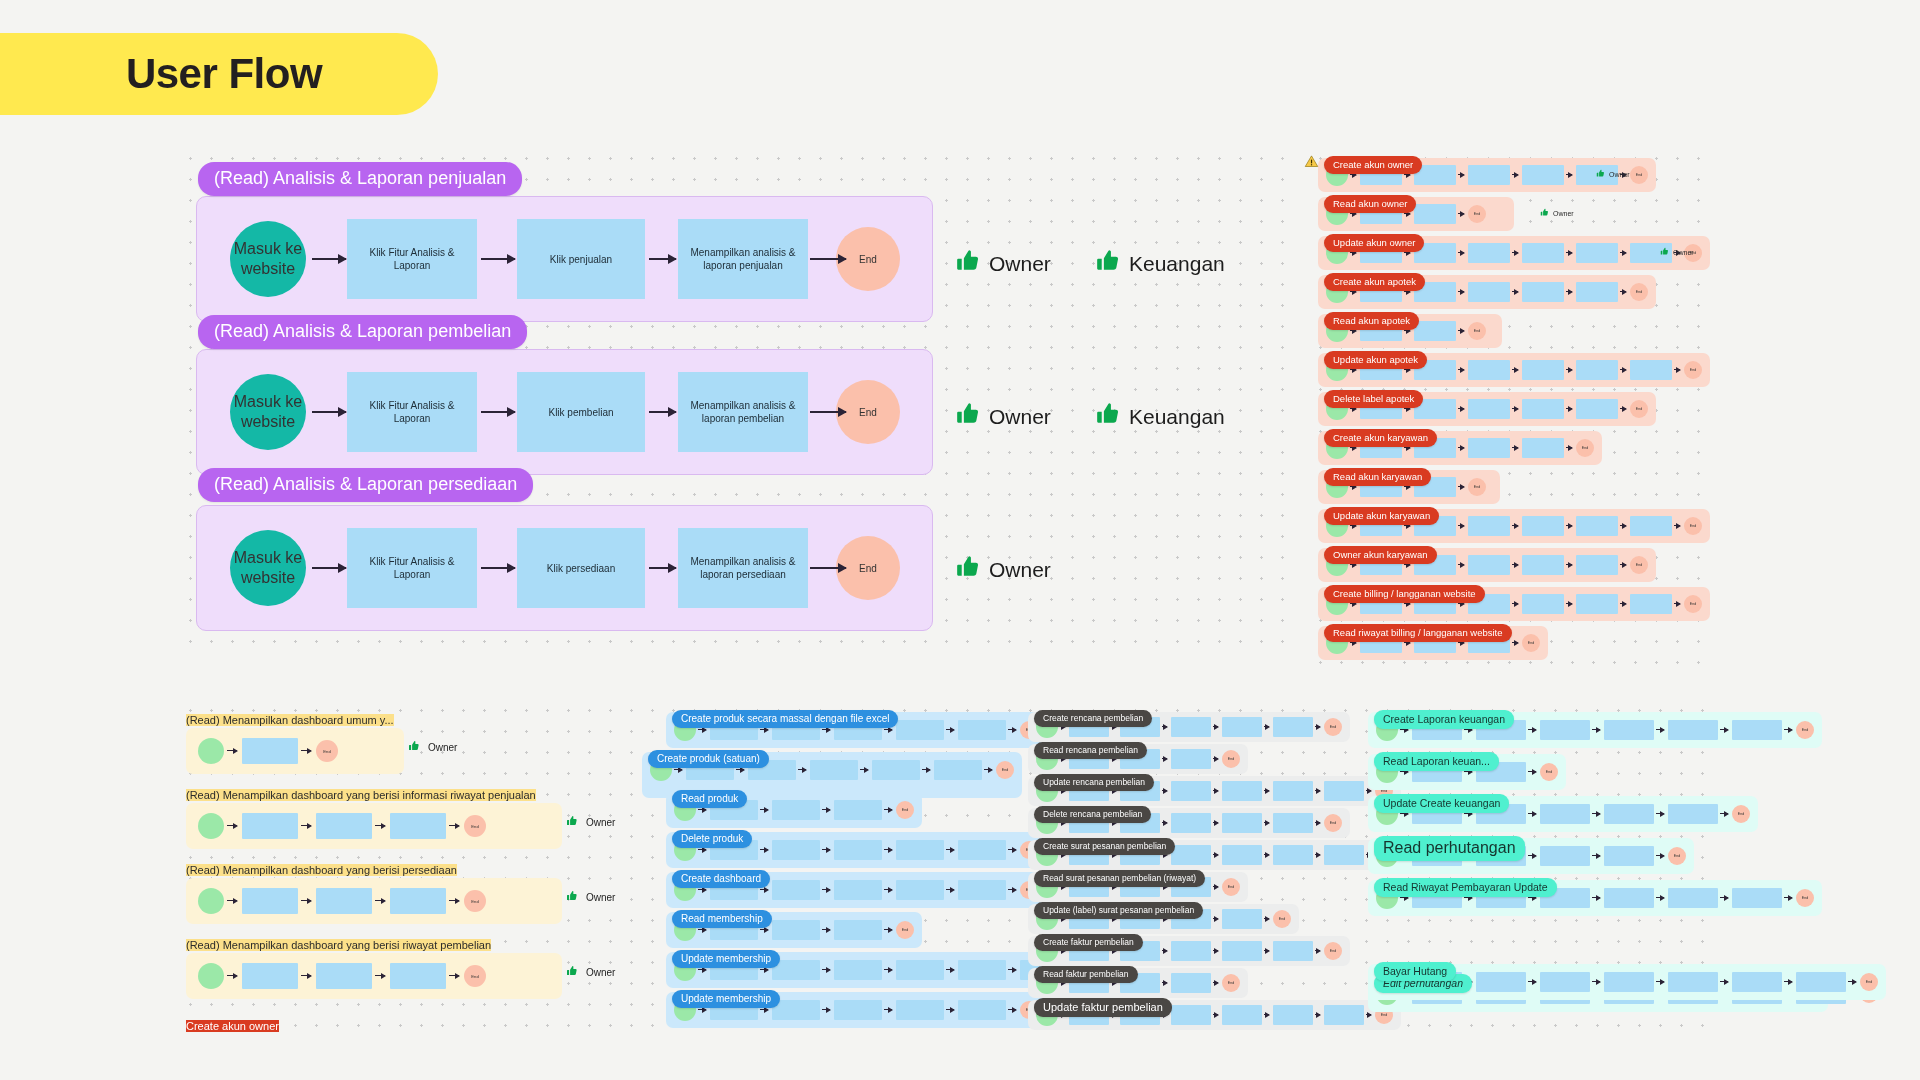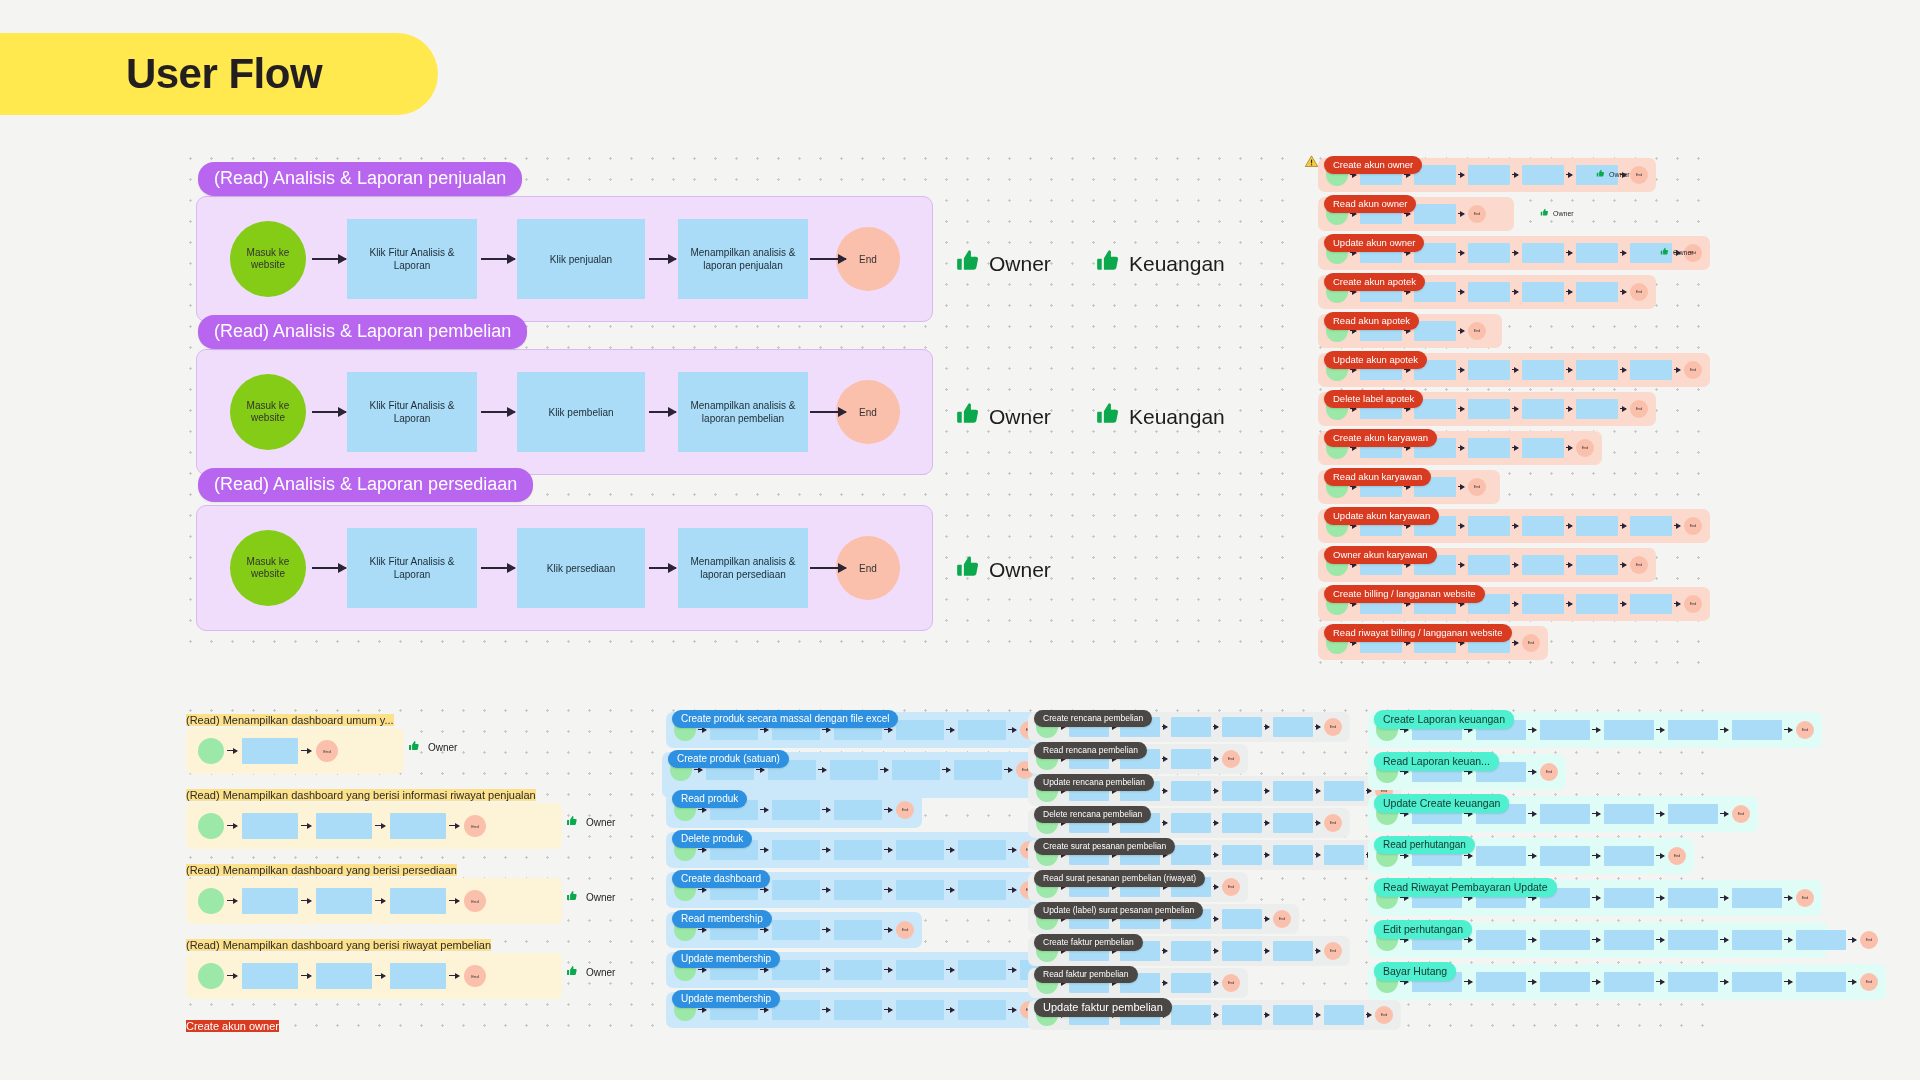--- a/index.html
+++ b/index.html
@@ -46,23 +46,23 @@
     color: #fff;
     border-radius: 16px;
     font-size: 18px;
     padding: 6px 16px 7px 16px;
     white-space: nowrap;
     z-index: 5;
     box-shadow: 0 1px 2px rgba(0,0,0,.08);
   }
   .node-start {
     position: absolute;
-    background: #84cc16; border-radius: 50%;
+    background: #14b8a6; border-radius: 50%;
     display:flex; align-items:center; justify-content:center;
-    text-align:center; font-size: 10px; color:#333; line-height: 1.25;
+    text-align:center; font-size: 16px; color:#333; line-height: 1.25;
   }
   .node-end {
     position: absolute;
     background: #fbc0ab; border-radius: 50%;
     display:flex; align-items:center; justify-content:center;
     text-align:center; font-size: 10px; color:#333;
   }
   .node-box {
     position: absolute;
     background: #aadcf7;
@@ -518,21 +518,21 @@
         <div class="mini-arrow" style="left: 156px; width: 8px; top: 17px;"></div>
         <div class="mini-box" style="left: 168px; top: 8px; width: 48px;"></div>
         <div class="mini-arrow" style="left: 218px; width: 8px; top: 17px;"></div>
         <div class="mini-box" style="left: 230px; top: 8px; width: 48px;"></div>
         <div class="mini-arrow" style="left: 280px; width: 8px; top: 17px;"></div>
         <div class="mini-box" style="left: 292px; top: 8px; width: 48px;"></div>
         <div class="mini-arrow" style="left: 342px; width: 8px; top: 17px;"></div>
         <div class="mini-end" style="left: 354px; top: 9px;">End</div>
         <div class="chip" style="left: 6px; top: -2px; font-size: 10px;">Create produk secara massal dengan file excel</div>
       </div>
-      <div class="strip pal-blue" style="left: 662px; top: 752px; width: 380px; height: 46px;">
+      <div class="strip pal-blue" style="left: 642px; top: 752px; width: 380px; height: 46px;">
         <div class="mini-start" style="left: 8px; top: 7px;"></div>
         <div class="mini-arrow" style="left: 32px; width: 8px; top: 17px;"></div>
         <div class="mini-box" style="left: 44px; top: 8px; width: 48px;"></div>
         <div class="mini-arrow" style="left: 94px; width: 8px; top: 17px;"></div>
         <div class="mini-box" style="left: 106px; top: 8px; width: 48px;"></div>
         <div class="mini-arrow" style="left: 156px; width: 8px; top: 17px;"></div>
         <div class="mini-box" style="left: 168px; top: 8px; width: 48px;"></div>
         <div class="mini-arrow" style="left: 218px; width: 8px; top: 17px;"></div>
         <div class="mini-box" style="left: 230px; top: 8px; width: 48px;"></div>
         <div class="mini-arrow" style="left: 280px; width: 8px; top: 17px;"></div>
@@ -838,41 +838,41 @@
         <div class="mini-arrow" style="left: 32px; width: 8px; top: 17px;"></div>
         <div class="mini-box" style="left: 44px; top: 8px; width: 50px;"></div>
         <div class="mini-arrow" style="left: 96px; width: 8px; top: 17px;"></div>
         <div class="mini-box" style="left: 108px; top: 8px; width: 50px;"></div>
         <div class="mini-arrow" style="left: 160px; width: 8px; top: 17px;"></div>
         <div class="mini-box" style="left: 172px; top: 8px; width: 50px;"></div>
         <div class="mini-arrow" style="left: 224px; width: 8px; top: 17px;"></div>
         <div class="mini-box" style="left: 236px; top: 8px; width: 50px;"></div>
         <div class="mini-arrow" style="left: 288px; width: 8px; top: 17px;"></div>
         <div class="mini-end" style="left: 300px; top: 9px;">End</div>
-        <div class="chip" style="left: 6px; top: -2px; font-size: 10px;">Read perhutangan</div>
+        <div class="chip" style="left: 6px; top: -2px; font-size: 16px;">Read perhutangan</div>
       </div>
       <div class="strip pal-teal" style="left: 1368px; top: 880px; width: 454px; height: 36px;">
         <div class="mini-start" style="left: 8px; top: 7px;"></div>
         <div class="mini-arrow" style="left: 32px; width: 8px; top: 17px;"></div>
         <div class="mini-box" style="left: 44px; top: 8px; width: 50px;"></div>
         <div class="mini-arrow" style="left: 96px; width: 8px; top: 17px;"></div>
         <div class="mini-box" style="left: 108px; top: 8px; width: 50px;"></div>
         <div class="mini-arrow" style="left: 160px; width: 8px; top: 17px;"></div>
         <div class="mini-box" style="left: 172px; top: 8px; width: 50px;"></div>
         <div class="mini-arrow" style="left: 224px; width: 8px; top: 17px;"></div>
         <div class="mini-box" style="left: 236px; top: 8px; width: 50px;"></div>
         <div class="mini-arrow" style="left: 288px; width: 8px; top: 17px;"></div>
         <div class="mini-box" style="left: 300px; top: 8px; width: 50px;"></div>
         <div class="mini-arrow" style="left: 352px; width: 8px; top: 17px;"></div>
         <div class="mini-box" style="left: 364px; top: 8px; width: 50px;"></div>
         <div class="mini-arrow" style="left: 416px; width: 8px; top: 17px;"></div>
         <div class="mini-end" style="left: 428px; top: 9px;">End</div>
         <div class="chip" style="left: 6px; top: -2px; font-size: 10.5px;">Read Riwayat Pembayaran Update</div>
       </div>
-      <div class="strip pal-teal" style="left: 1368px; top: 922px; width: 460px; height: 36px;">
+      <div class="strip pal-teal" style="left: 1368px; top: 976px; width: 460px; height: 36px; font-style: italic;">
         <div class="mini-start" style="left: 8px; top: 7px;"></div>
         <div class="mini-arrow" style="left: 32px; width: 8px; top: 17px;"></div>
         <div class="mini-box" style="left: 44px; top: 8px; width: 50px;"></div>
         <div class="mini-arrow" style="left: 96px; width: 8px; top: 17px;"></div>
         <div class="mini-box" style="left: 108px; top: 8px; width: 50px;"></div>
         <div class="mini-arrow" style="left: 160px; width: 8px; top: 17px;"></div>
         <div class="mini-box" style="left: 172px; top: 8px; width: 50px;"></div>
         <div class="mini-arrow" style="left: 224px; width: 8px; top: 17px;"></div>
         <div class="mini-box" style="left: 236px; top: 8px; width: 50px;"></div>
         <div class="mini-arrow" style="left: 288px; width: 8px; top: 17px;"></div>

